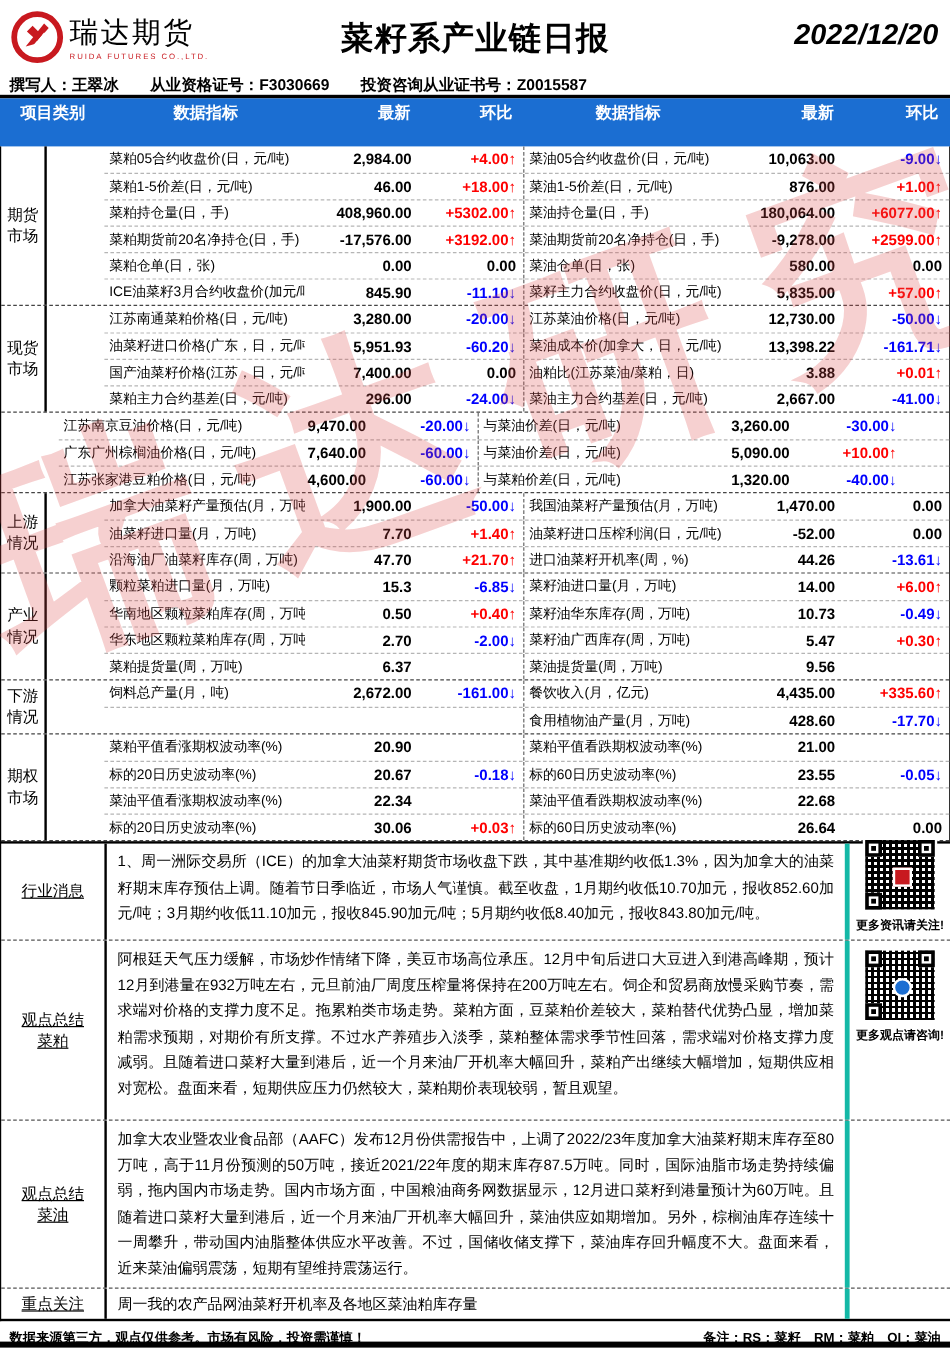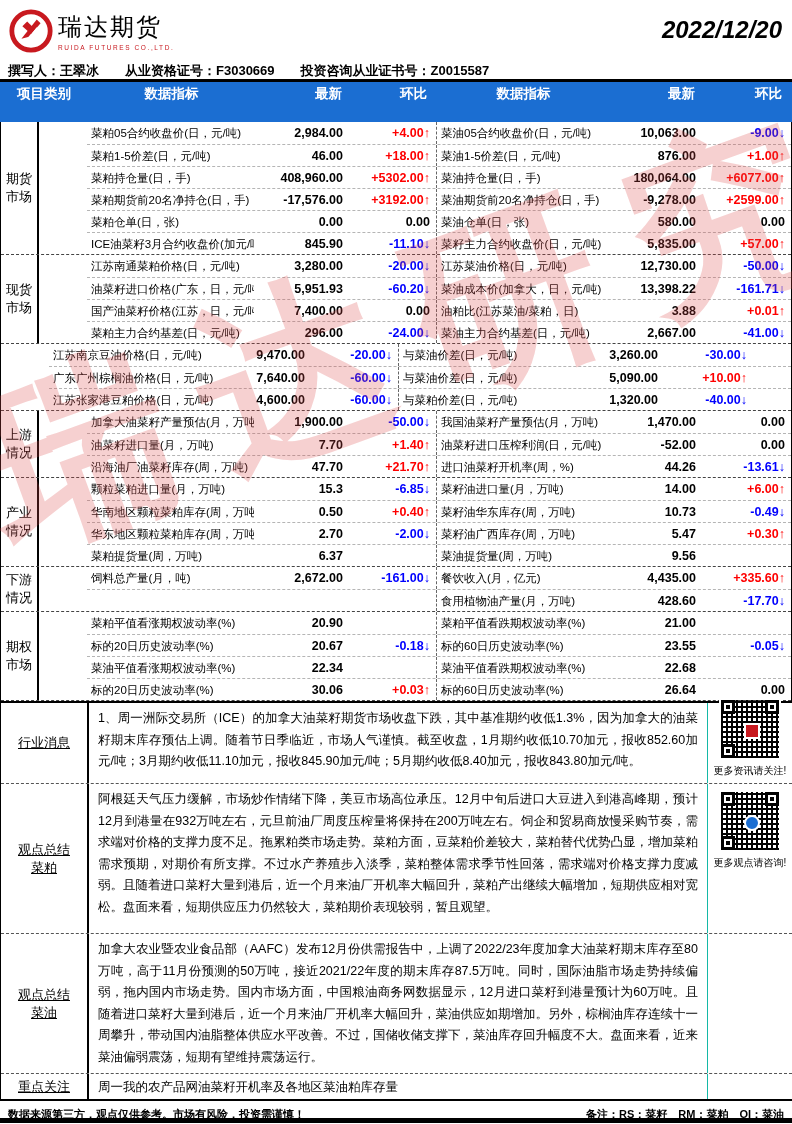--- a/index.html
+++ b/index.html
@@ -43,21 +43,21 @@
   .up   { color:#fe0000; }
   .down { color:#0000fe; }
   .flat { color:#000; }
   
   .notes { border-top:2px solid #000; border-bottom:2px solid #000;
     border-left:1px solid #000; }
   .note-row { display:flex; }
   .note-row + .note-row { border-top:1px dashed #555; }
   .note-cat { width:88px; border-right:2px solid #000; display:flex; align-items:center;
     justify-content:center; text-align:center; font-size:13px; white-space:pre-line;text-decoration:underline; }
-  .note-body { width:619px; border-right:1px solid #14b8a6; padding:5px 9px 4px 9px;
+  .note-body { width:619px; border-right:4px solid #14b8a6; padding:5px 9px 4px 9px;
     font-size:12.5px; line-height:21.5px; text-align:justify; }
   .h-news  { height:80px; }
   .h-rm    { height:150px; }
   .h-oil   { height:140px; }
   .h-focus { height:26px; }
   .h-focus .note-body { padding-top:3px; }
   
   .footer { height:22px; display:flex; justify-content:space-between; align-items:center;
     padding:0 8px 0 8px; font-size:11px; font-weight:bold; margin-top:2px; }
   .bottom-bar { position:absolute; left:0; right:0; bottom:1px; height:5px; background:#000; }
@@ -66,21 +66,21 @@
   .qr { position:relative; width:62px; height:62px; margin:0 auto; background:
       repeating-linear-gradient(0deg,#000 0 2px,transparent 2px 5px),
       repeating-linear-gradient(90deg,#000 0 2px,transparent 2px 5px);
     border:2px solid #fff; }
   .fp { position:absolute; width:14px; height:14px; background:#fff; border:3px solid #000; }
   .fp::after { content:""; position:absolute; left:2px; top:2px; width:4px; height:4px; background:#000; }
   .fp.tl { left:0; top:0; } .fp.tr { right:0; top:0; } .fp.bl { left:0; bottom:0; }
   .badge { position:absolute; left:23px; top:23px; width:16px; height:16px; border:2px solid #fff; }
   .badge.red  { background:#c8191f; }
   .badge.blue { background:#1b6ed2; border-radius:50%; }
-  .qr-label { font-size:10px; font-weight:normal; margin:4px 0 12px 0; white-space:nowrap; }
+  .qr-label { font-size:10px; font-weight:bold; margin:4px 0 12px 0; white-space:nowrap; }
   
   .watermark { position:absolute; left:30px; top:330px; width:1100px; z-index:5;
     font-size:190px; font-weight:bold; letter-spacing:38px; color:rgba(219,72,72,0.26);
     transform:rotate(-20deg); transform-origin:60px 260px; pointer-events:none; white-space:nowrap; }
 </style>
 </head>
 <body>
 
 <div class="hdr">
   <div class="brand">
@@ -88,20 +88,21 @@
       <circle cx="24" cy="24" r="20" fill="none" stroke="#c8191f" stroke-width="5"></circle>
       <path d="M14 32 L30 12 L34 16 L22 30 Z" fill="#c8191f"></path>
       <path d="M18 34 L30 20 L34 24 L24 36 Z" fill="#fff"></path>
       <path d="M20 14 L28 22 L24 27 L15 19 Z" fill="#c8191f"></path>
     </svg>
     <div class="brand-txt">
       <div class="brand-cn">瑞达期货</div>
       <div class="brand-en">RUIDA FUTURES CO.,LTD.</div>
     </div>
   </div>
+  <div class="rpt-title">菜籽系产业链日报</div>
   <div class="rpt-date">2022/12/20</div>
 </div>
 
 <div class="byline">
   <span>撰写人：王翠冰</span>
   <span>从业资格证号：F3030669</span>
   <span>投资咨询从业证书号：Z0015587</span>
 </div>
 
 <div class="thead">

